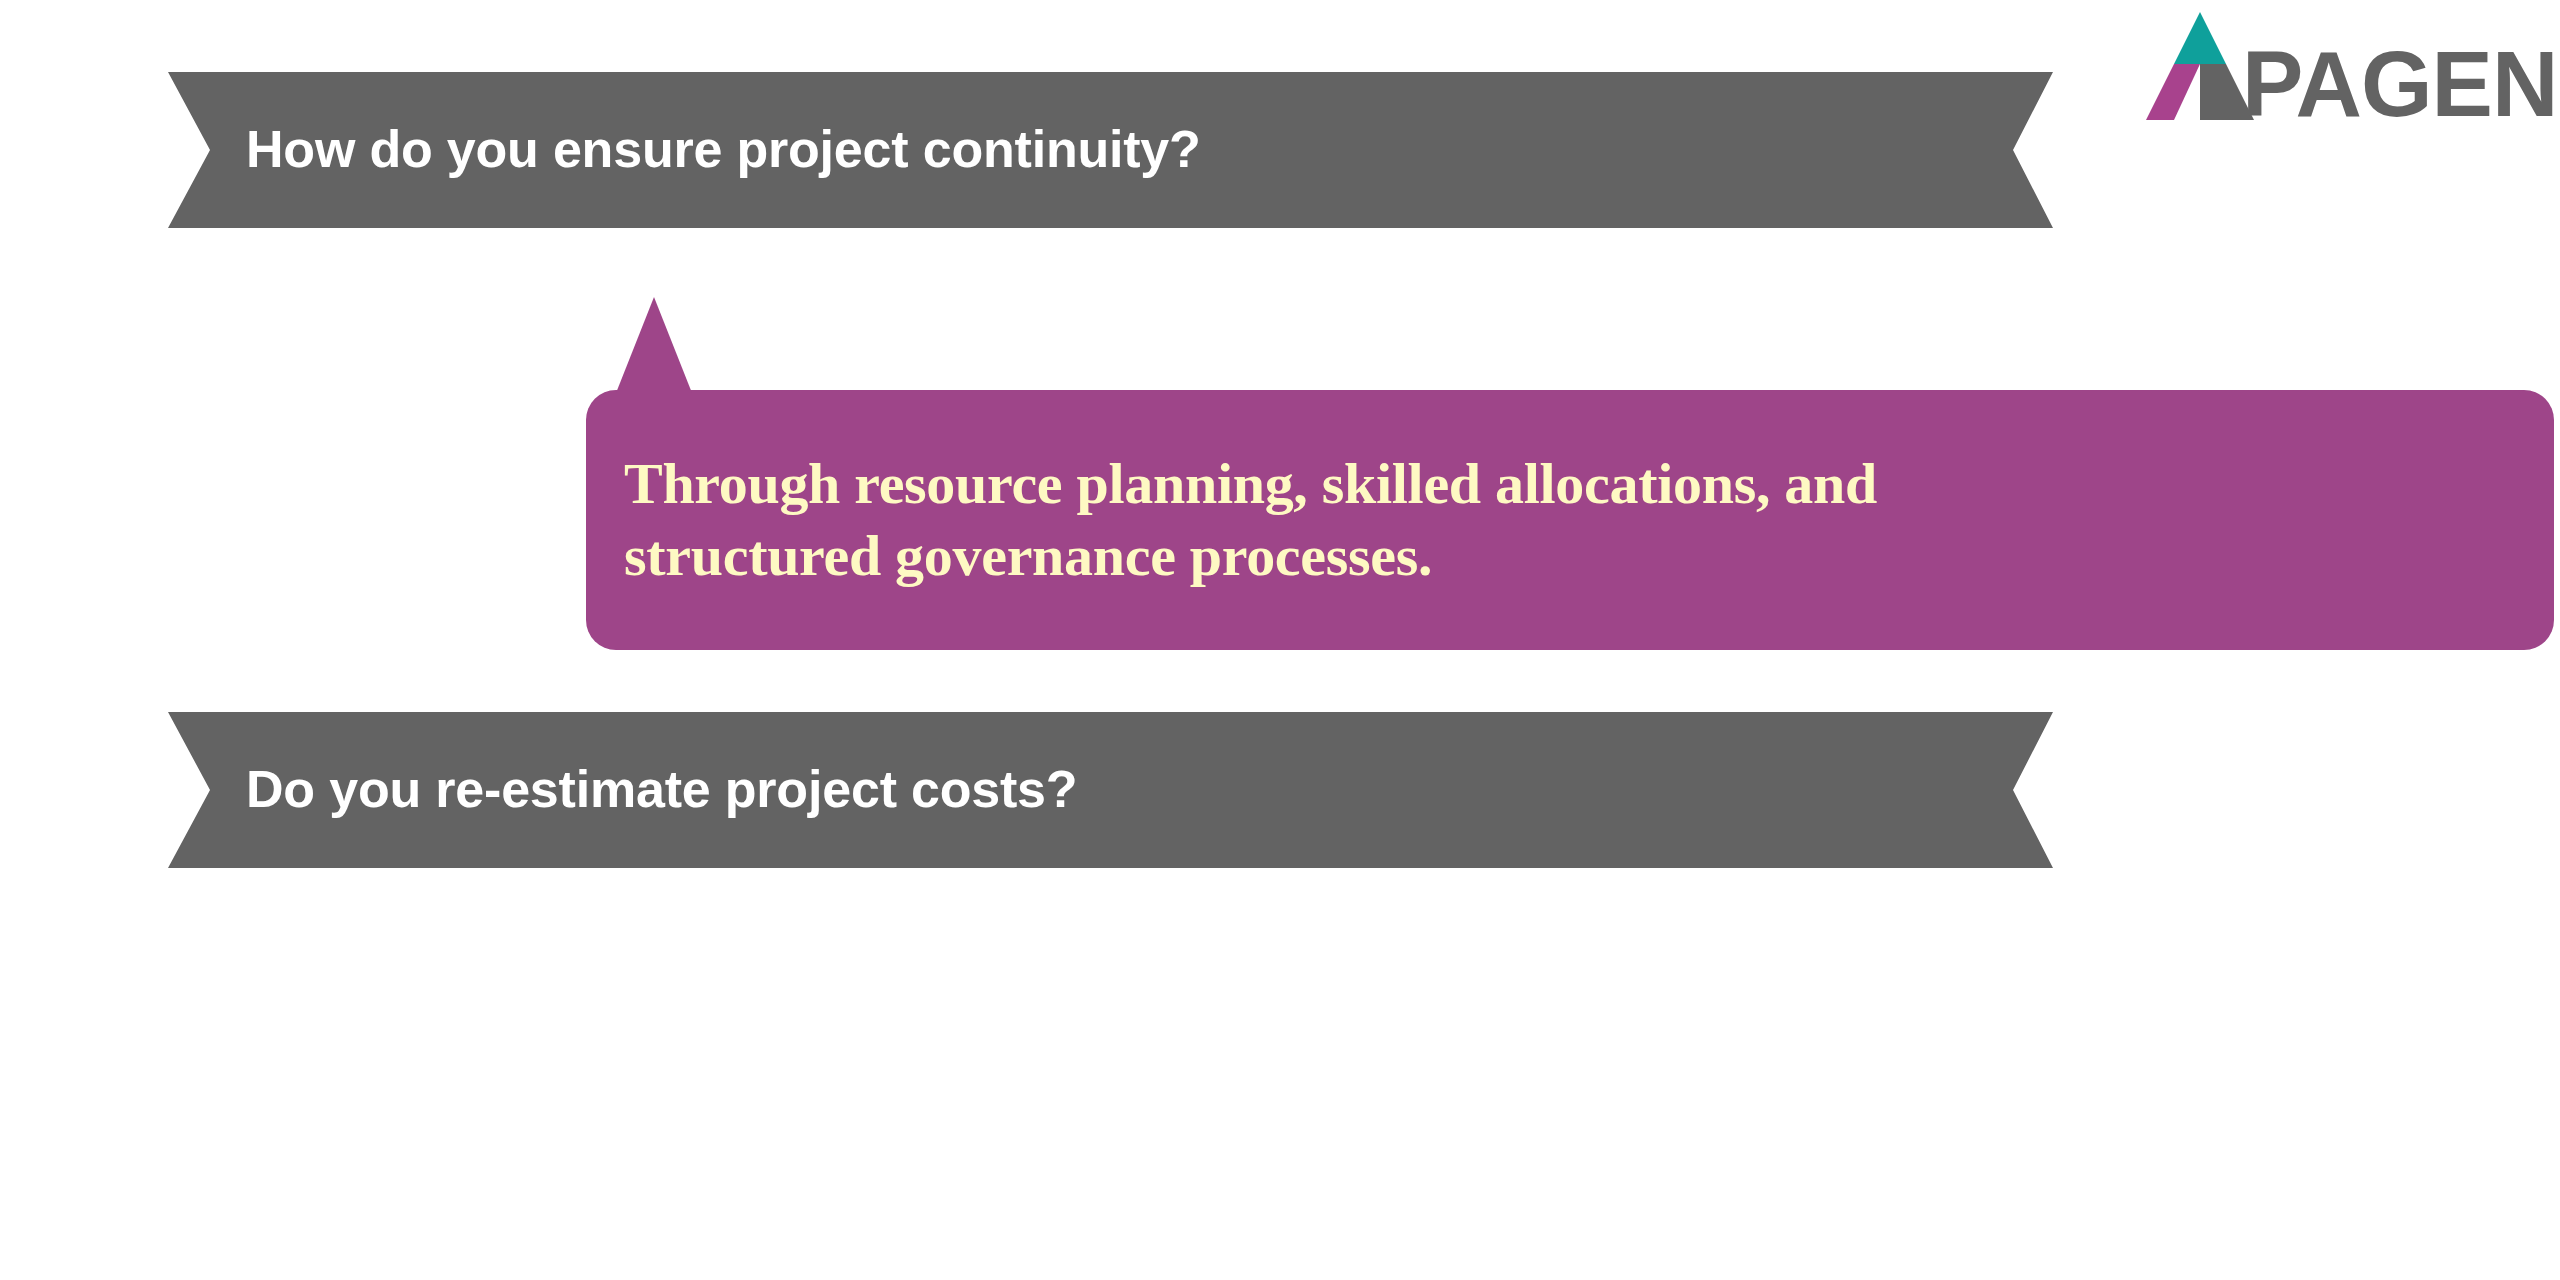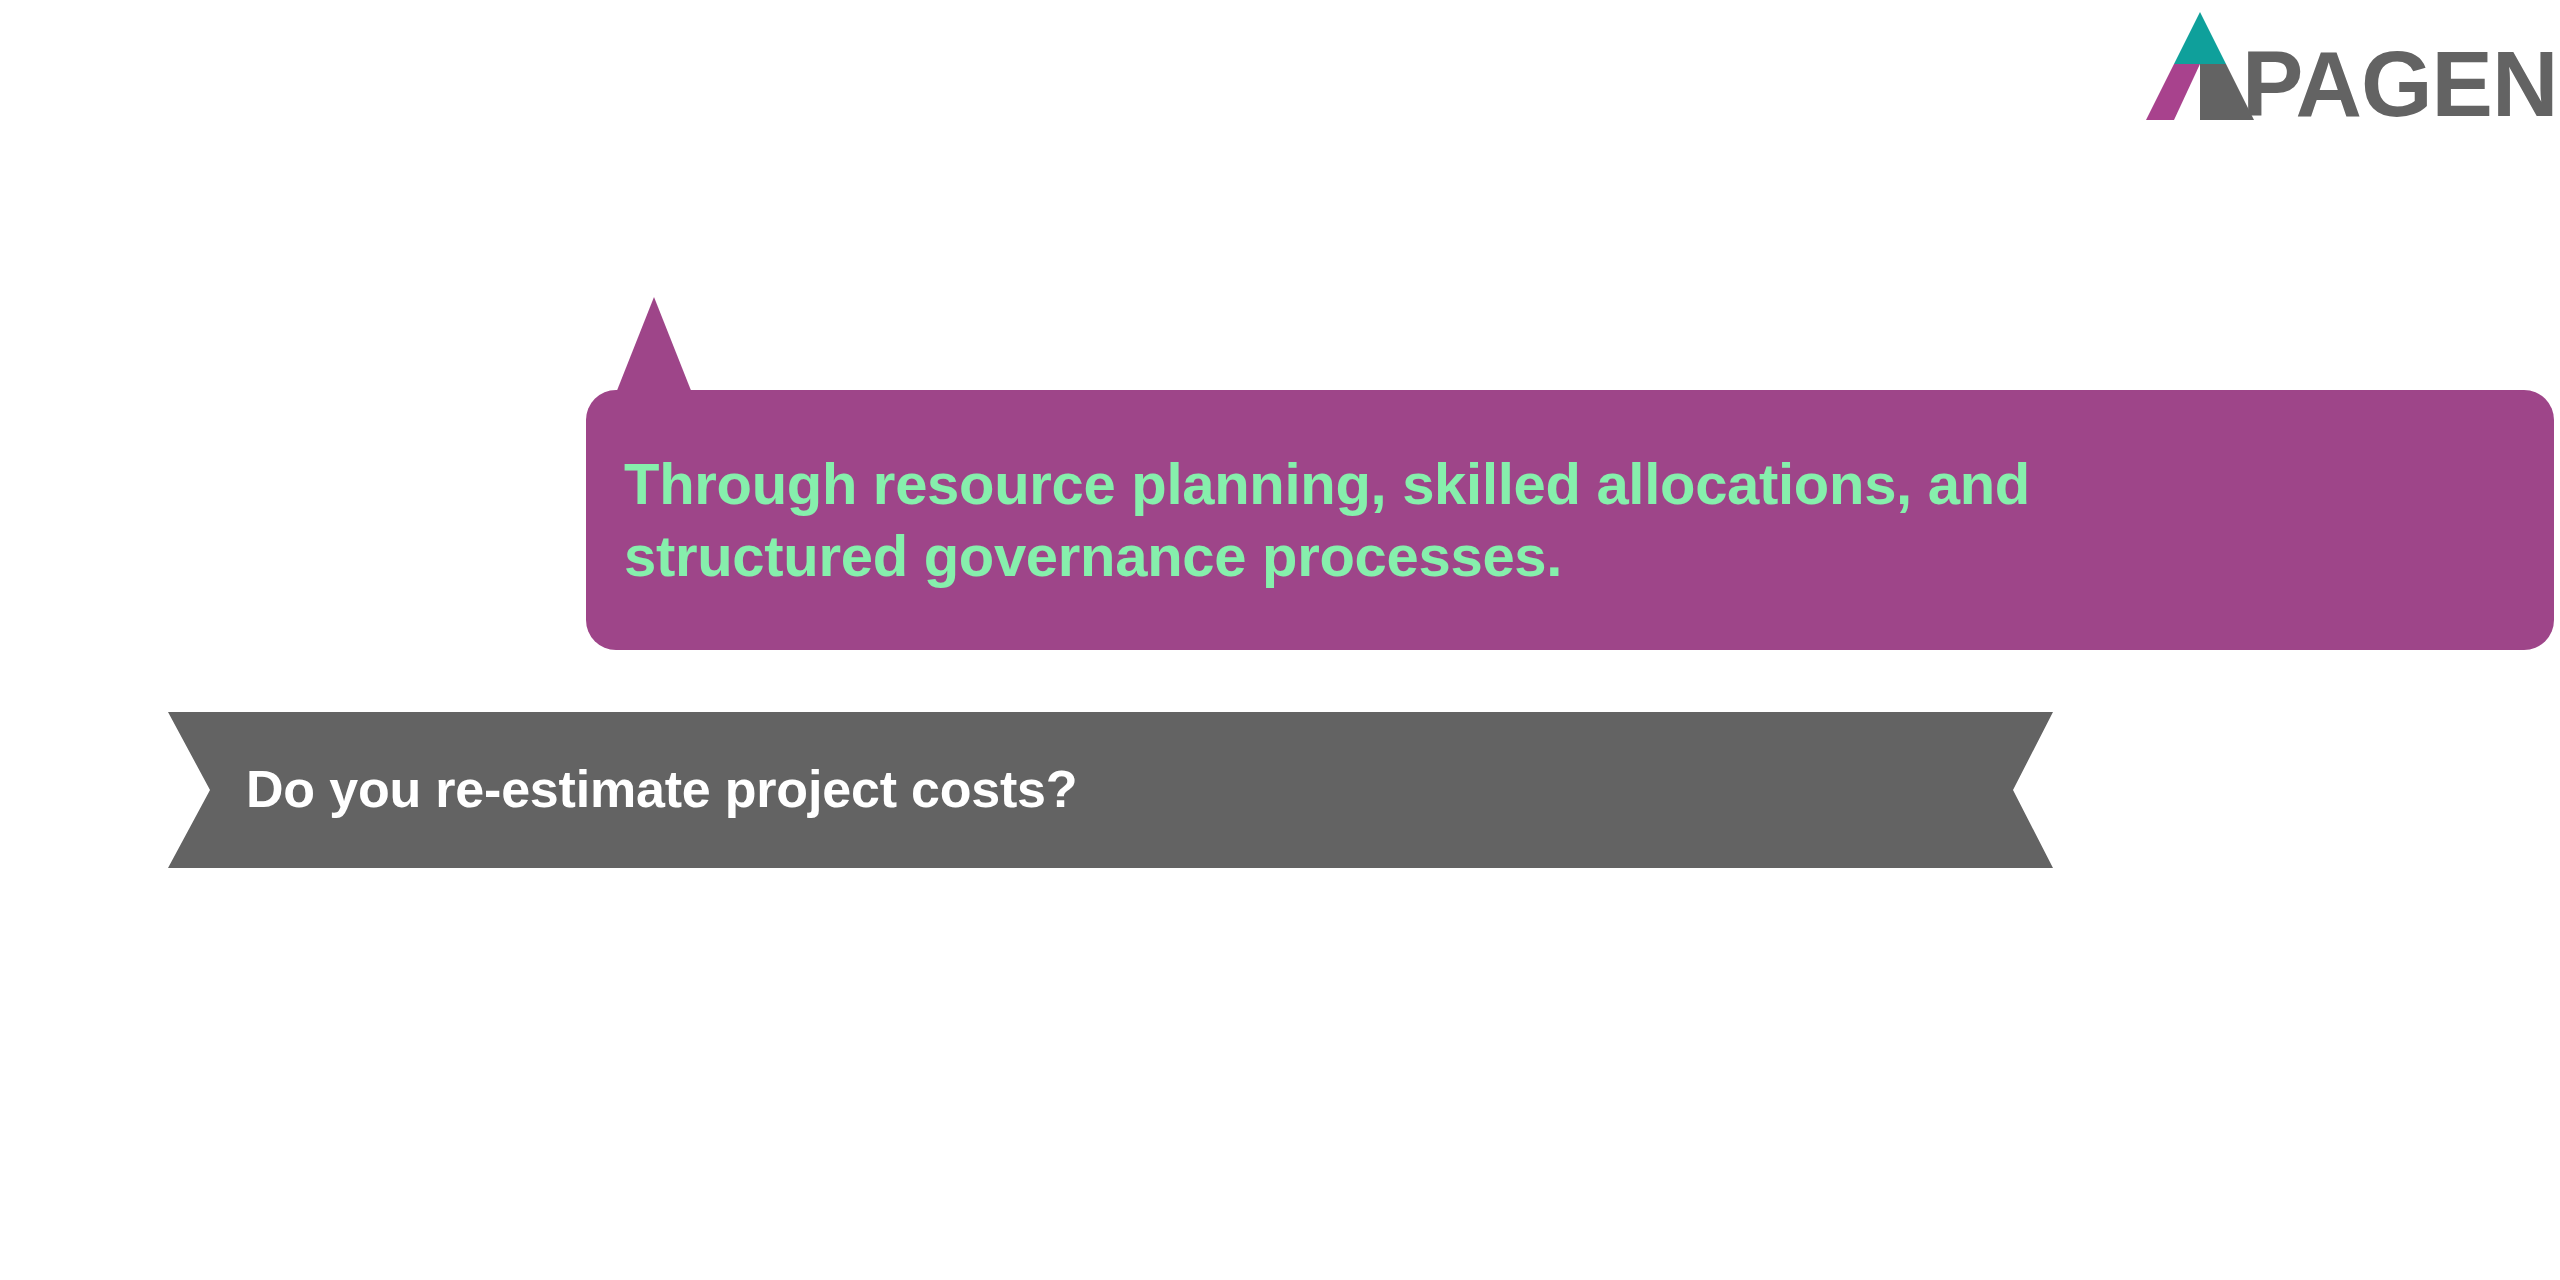--- a/index.html
+++ b/index.html
@@ -77,26 +77,27 @@
   }
   .answer-pointer {
     position: absolute;
     width: 0;
     height: 0;
     border-left: 38px solid transparent;
     border-right: 38px solid transparent;
     border-bottom: 96px solid #9E4589;
   }
   .answer-text {
-    color: #86efac;
+    color: #fef9c3;
     font-size: 58px;
     font-weight: bold;
     line-height: 1.24;
     letter-spacing: -0.3px;
     padding: 0 44px 0 38px;
+    font-family: Liberation Serif, serif;
   }
 
   
   #qa-1 { top: 72px; }
   #qa-1 .question-banner { margin-left: 130px; width: 1885px; }
   #bubble-1 {
     left: 548px;
     top: 318px;
     width: 1968px;
     height: 260px;
@@ -120,20 +121,23 @@
       <polygon points="28,56 54,56 28,112 0,112" fill="#A8428D"></polygon>
 
       <polygon points="54,56 80,56 108,112 54,112" fill="#636363"></polygon>
 
       <text x="96" y="108" font-family="Liberation Sans, DejaVu Sans, sans-serif" font-size="92" font-weight="bold" fill="#636363" letter-spacing="-1">PAGEN</text>
     </svg>
   </div>
 
   <div class="qa-block" id="qa-1">
 
+    <div class="question-banner">
+      <div class="question-text">How do you ensure project continuity?</div>
+    </div>
 
     <div class="answer-bubble" id="bubble-1">
       <div class="answer-pointer" id="pointer-1"></div>
       <div class="answer-text">
         <div>Through resource planning, skilled allocations, and</div>
         <div>structured governance processes.</div>
       </div>
     </div>
 
   </div>

